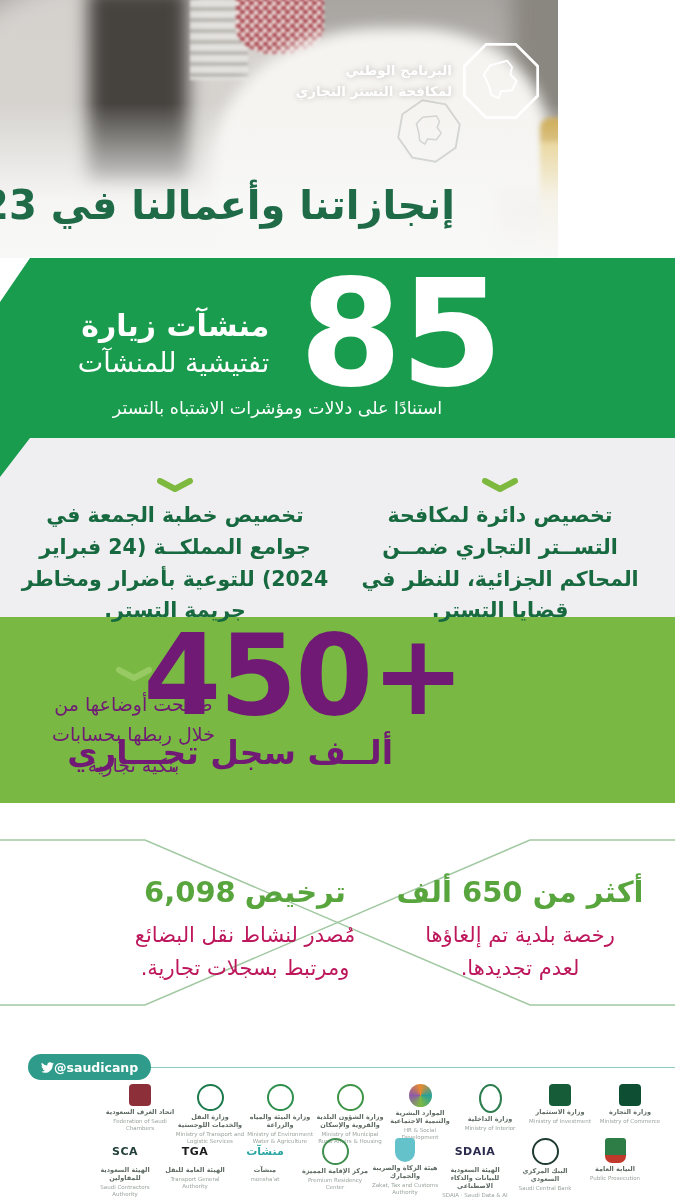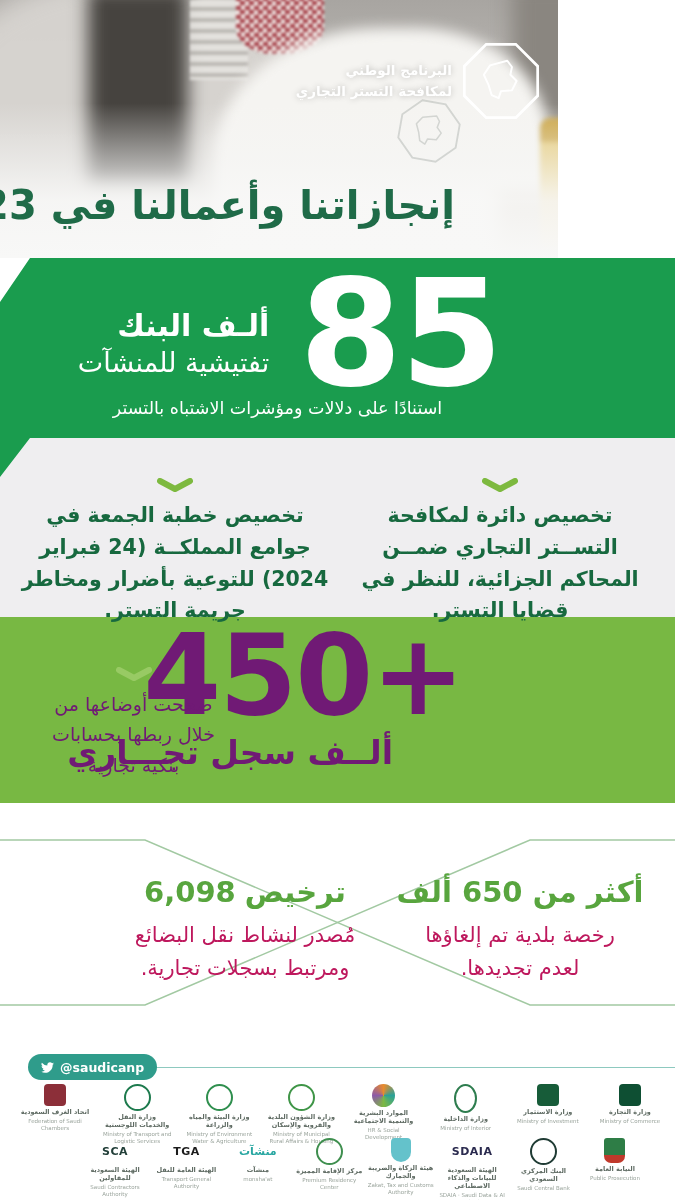--- a/index.html
+++ b/index.html
@@ -65,24 +65,24 @@
   .ornament{position:absolute;inset:0;width:675px;height:242px;}
   .scol{position:absolute;top:72px;width:260px;text-align:center;direction:rtl;}
   .scol-right{left:390px;}
   .scol-left{left:115px;}
   .s-head{font-size:29px;font-weight:800;color:#58a53e;margin-bottom:10px;}
   .s-head-flex{display:flex;direction:rtl;justify-content:center;gap:9px;font-size:29px;font-weight:800;color:#58a53e;margin-bottom:10px;}
   .s-body{font-size:21px;color:#be185d;line-height:1.55;width:235px;margin:0 auto;}
 
   
   .footer{position:absolute;top:1040px;left:0;width:675px;height:160px;background:#fff;}
-  .tw-pill{position:absolute;left:28px;top:14px;height:26px;display:flex;align-items:center;gap:6px;
+  .tw-pill{position:absolute;left:28px;top:14px;height:26px;display:flex;align-items:center;gap:0;
            padding:0 13px;background:#2f9c8b;color:#fff;border-radius:14px;font-size:12.5px;font-weight:600;direction:ltr;}
   .tw-line{position:absolute;left:145px;right:0;top:27px;height:1px;background:#2f9c8b;opacity:.55;}
-  .lrow{position:absolute;display:flex;justify-content:space-between;align-items:flex-start;}
+  .lrow{position:absolute;display:flex;justify-content:flex-end;align-items:flex-start;}
   .lrow1{top:44px;left:20px;right:10px;}
   .lrow2{top:98px;left:80px;right:25px;}
   .logo{width:70px;display:flex;flex-direction:column;align-items:center;gap:2px;text-align:center;}
   .emblem{height:26px;display:flex;align-items:center;justify-content:center;font-weight:700;}
   .em-circle{width:23px;height:23px;border-radius:50%;border:2.5px solid var(--c);}
   .em-square{width:22px;height:22px;border-radius:4px;background:var(--c);}
   .em-oval{width:19px;height:25px;border-radius:50%;border:2.5px solid var(--c);}
   .em-shield{width:20px;height:24px;background:var(--c);border-radius:4px 4px 10px 10px;}
   .em-burst{width:23px;height:23px;border-radius:50%;background:conic-gradient(#e98b2d,#2aa198,#7db842,#8c5aa8,#e98b2d);}
   .em-text{font-size:11px;color:var(--c);letter-spacing:.5px;}
@@ -124,21 +124,21 @@
       </div>
     </div>
   </div>
 
   <div class="main-title">إنجازاتنا وأعمالنا في 2023</div>
 
   <div class="band1">
     <div class="b1wrap">
       <div class="b1num">85</div>
       <div class="b1labels">
-        <div class="b1label-bold">ألـف البنك</div>
+        <div class="b1label-bold">منشآت زيارة</div>
         <div class="b1label-rest">تفتيشية للمنشآت</div>
       </div>
     </div>
     <div class="b1note">استنادًا على دلالات ومؤشرات الاشتباه بالتستر</div>
   </div>
 
   <div class="grayband">
     <div class="gcol gcol-right">
       <svg class="chev" viewBox="0 0 36 14">
         <polyline points="3,3 18,11 33,3" fill="none" stroke="#7db93f" stroke-width="6" stroke-linecap="round" stroke-linejoin="round"></polyline>

